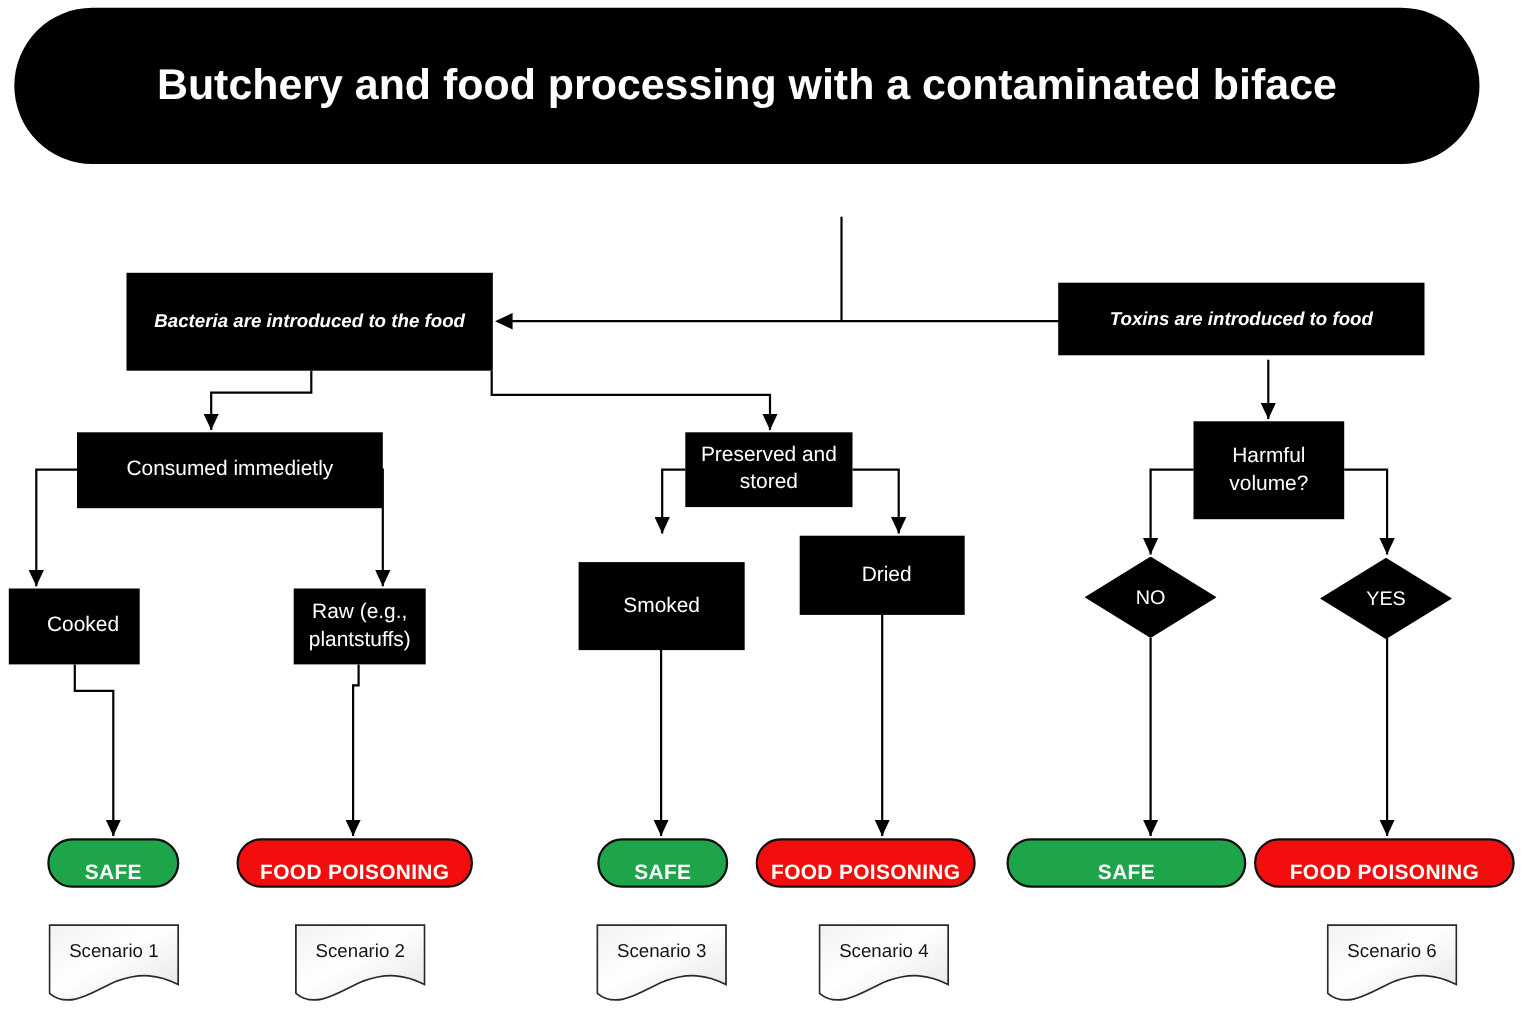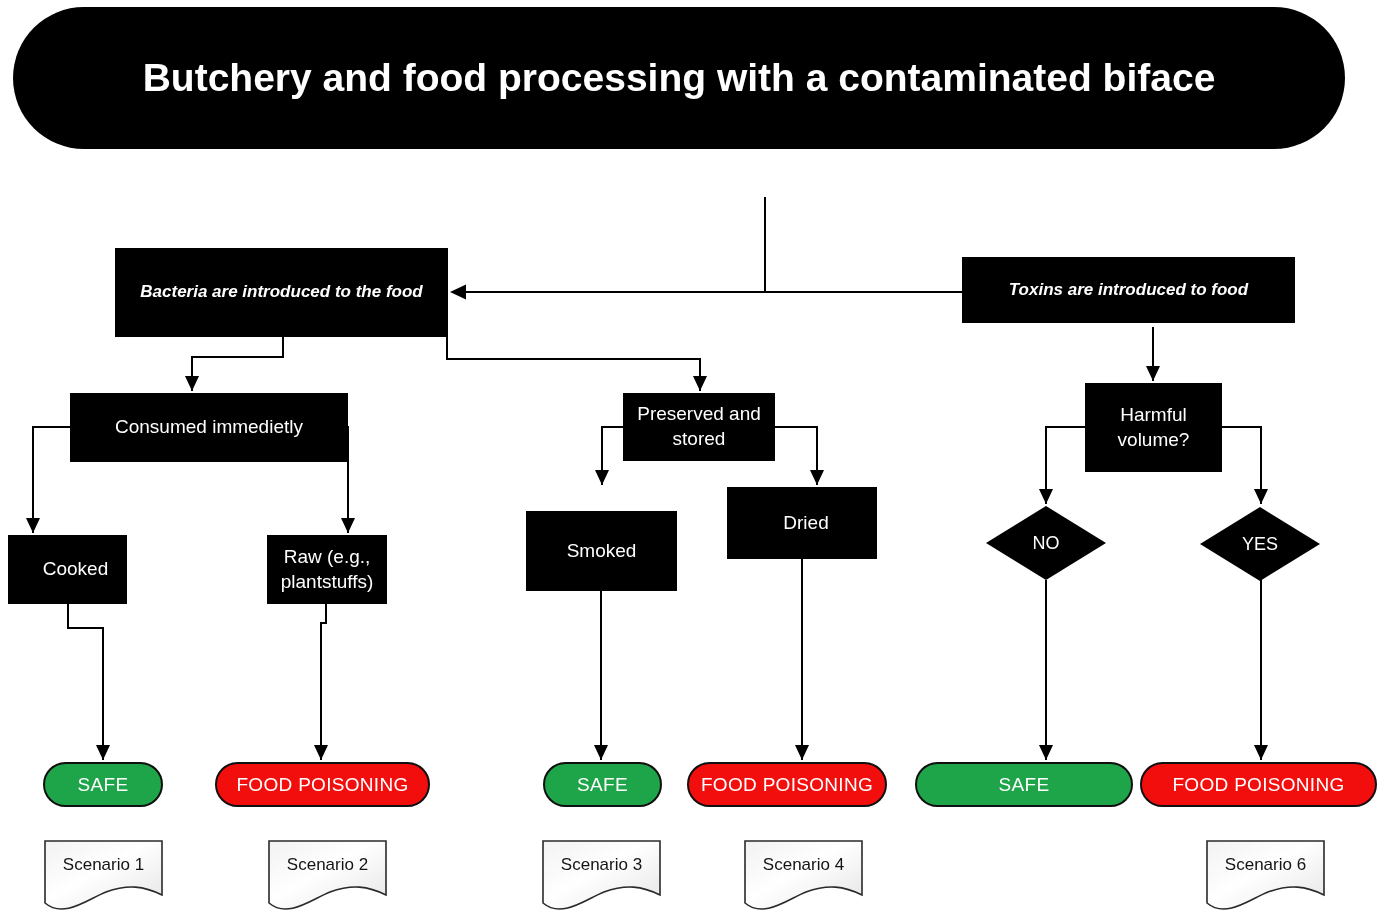--- a/index.html
+++ b/index.html
@@ -22,22 +22,22 @@
   .b-bold{font-weight:bold;font-size:17px;font-style:italic;}
   .b-reg{font-size:19px;}
   .diamond{
     position:absolute;background:var(--node);color:var(--node_text);z-index:1;
     clip-path:polygon(50% 0,100% 50%,50% 100%,0 50%);
     display:flex;align-items:center;justify-content:center;font-size:18px;
   }
   .pill{
     position:absolute;top:762px;height:45px;z-index:1;box-sizing:border-box;
     border-radius:23px;border:2px solid #101010;color:#ffffff;
-    display:flex;align-items:center;justify-content:center;
-    font-weight:normal;font-size:19px;letter-spacing:.3px;
+    display:flex;align-items:flex-end;justify-content:center;
+    font-weight:bold;font-size:19px;letter-spacing:.3px;
   }
   .pill.safe{background:var(--safe);}
   .pill.danger{background:var(--danger);}
   .doc{position:absolute;top:840px;width:119px;height:76px;z-index:1;}
   .doc svg{position:absolute;left:0;top:0;}
   .doc span{
     position:absolute;left:0;right:0;top:15px;text-align:center;
     font-size:17px;color:#141414;
   }
 </style>

